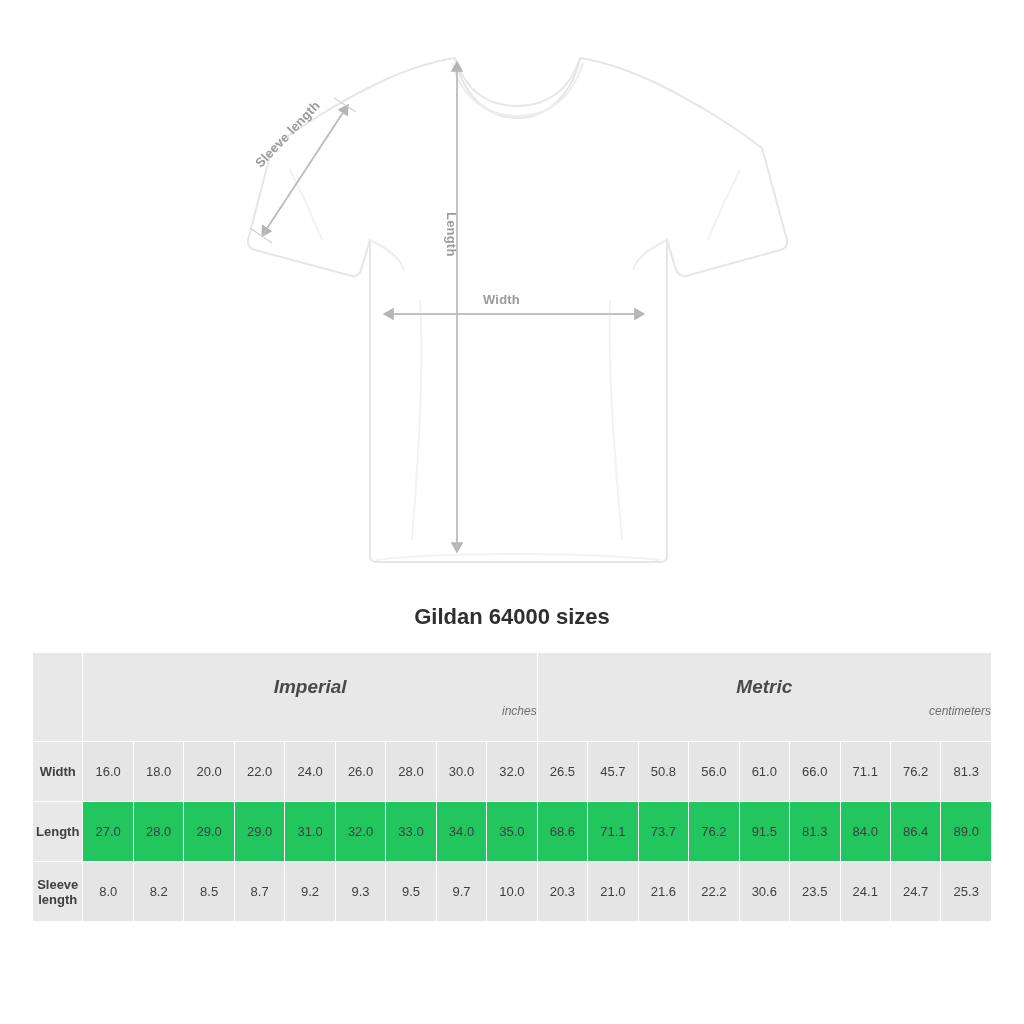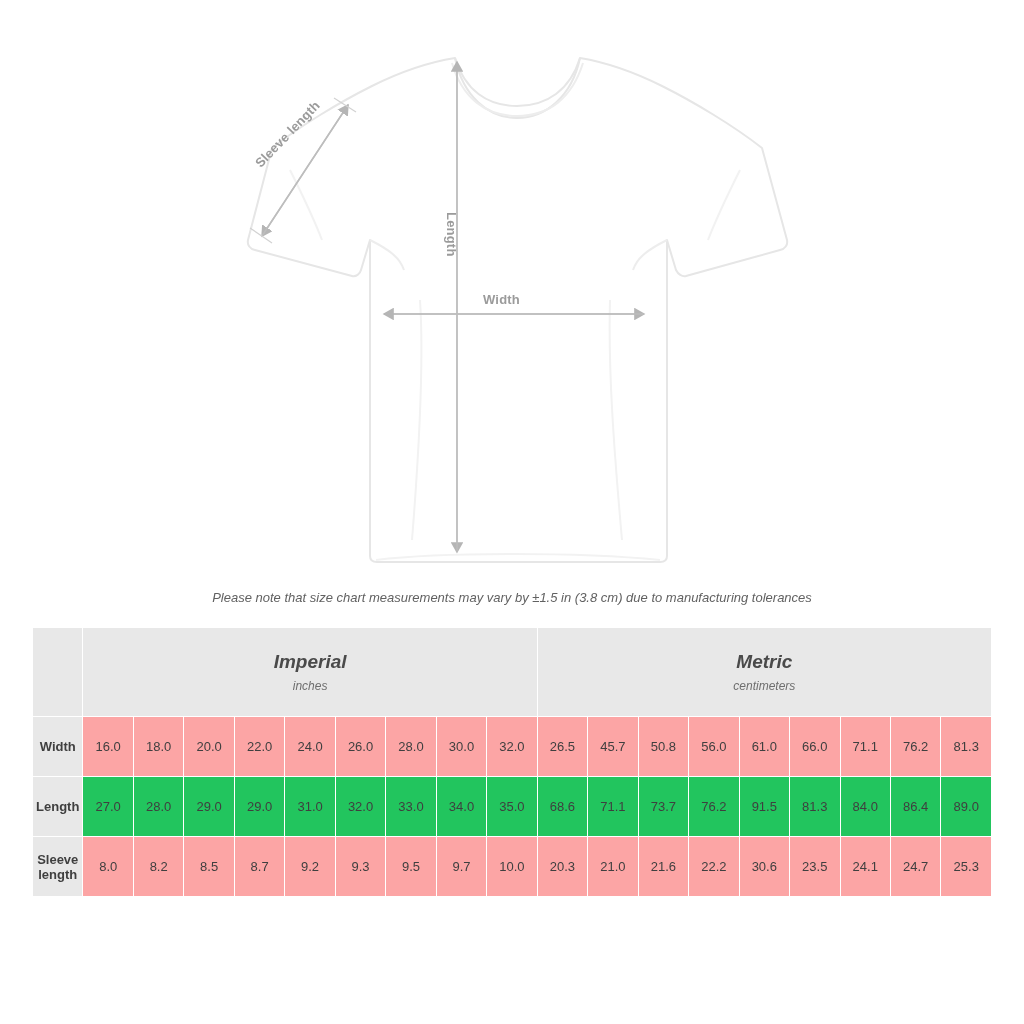--- a/index.html
+++ b/index.html
@@ -101,40 +101,41 @@
     font-style: italic;
     font-weight: bold;
     color: #4a4a4a;
     text-align: center;
   }
   .unit-head .unit-sub {
     font-size: 12px;
     font-style: italic;
     color: #6e6e6e;
     margin-top: 6px;
+    text-align: right;
   }
   .corner-cell {
     background: #e8e8e8;
   }
   .row-head {
     background: #e8e8e8;
     font-weight: bold;
     font-size: 13px;
     color: #3a3a3a;
     width: 126px;
   }
   .col-head {
     background: #ffffff;
     font-weight: bold;
     font-size: 13px;
     color: #3a3a3a;
   }
   tr.shade td.data,
   tr.shade th.row-head-light {
-    background: #fca5a5;
+    background: #e5e5e5;
   }
   tr.plain td.data {
     background: #22c55e;
   }
   td.data {
     font-size: 13px;
   }
   .size-label-cell {
     background: #e8e8e8;
     font-weight: bold;
@@ -206,21 +207,21 @@
 
       <line x1="334" y1="98" x2="356" y2="112" stroke="#d2d2d2" stroke-width="1.2"></line>
       <line x1="250" y1="228" x2="272" y2="243" stroke="#d2d2d2" stroke-width="1.2"></line>
     </svg>
 
     <div class="measure-label label-sleeve">Sleeve length</div>
     <div class="measure-label label-length">Length</div>
     <div class="measure-label label-width">Width</div>
   </div>
 
-  <p class="subtitle">Please note that size chart measurements may vary by ±1.5 in (3.8 cm) due to manufacturing tolerances</p>
+  <h1 class="title">Gildan 64000 sizes</h1>
 
   <div class="table-wrap">
     <table class="size-table">
       <tbody>
         <tr>
           <td class="unit-head corner-cell"></td>
           <td class="unit-head" colspan="9">
             <div class="unit-title">Imperial</div>
             <div class="unit-sub">inches</div>
           </td>

